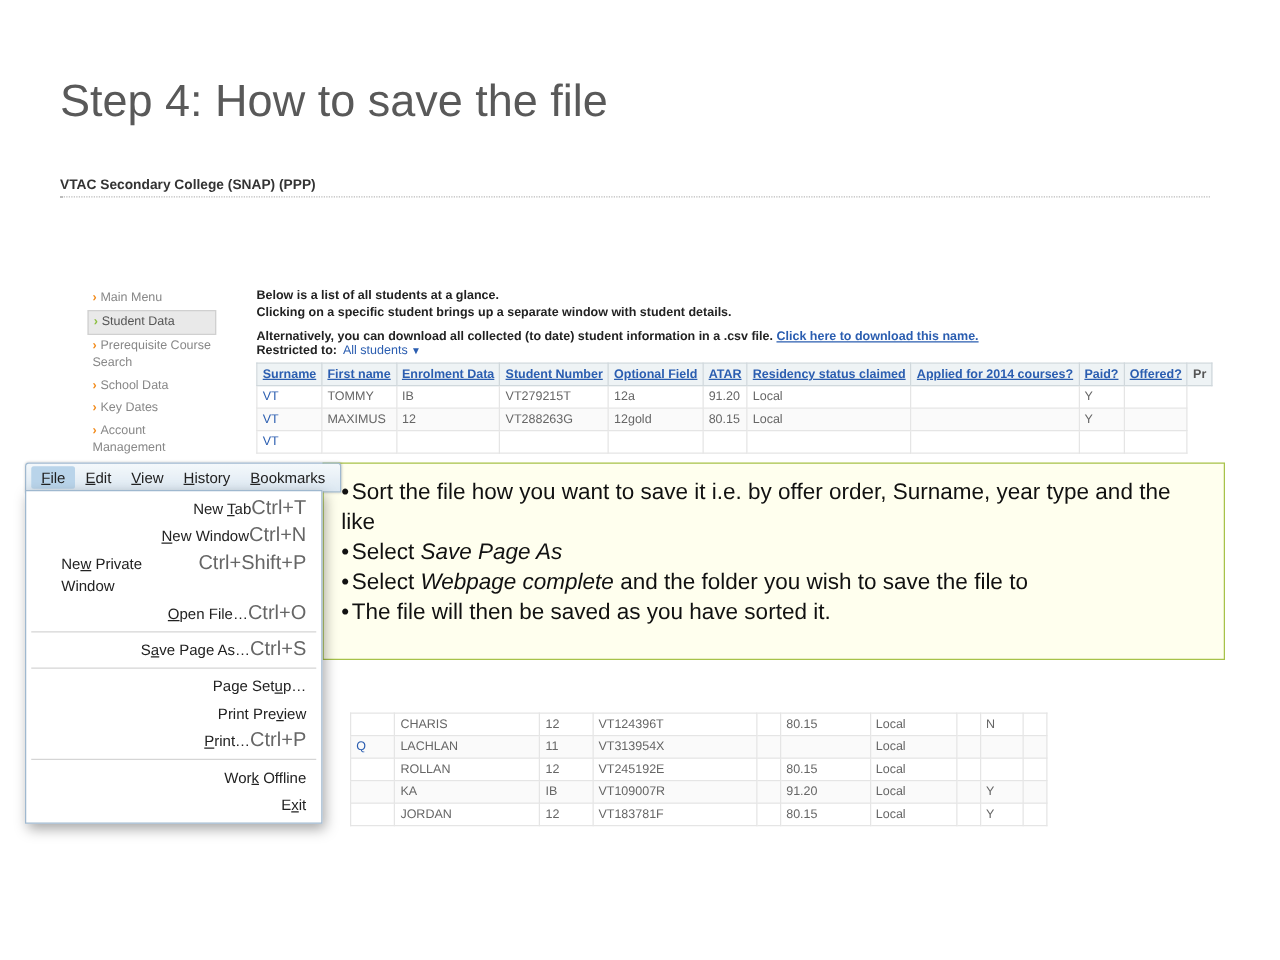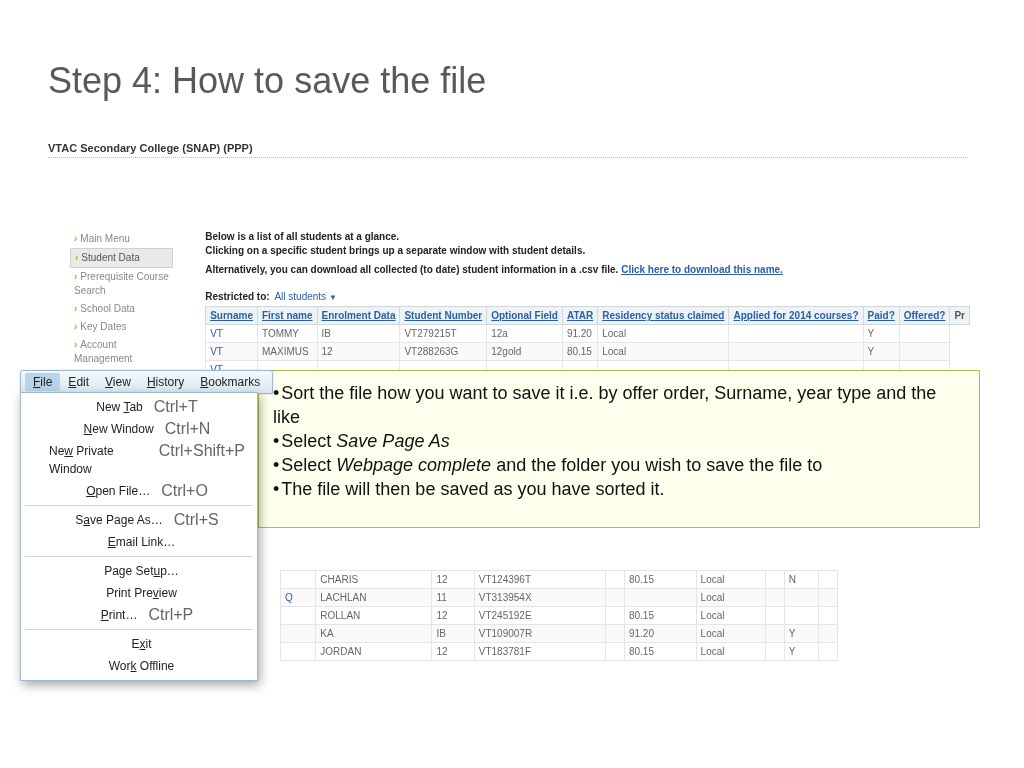--- a/index.html
+++ b/index.html
@@ -56,21 +56,21 @@
   }
   .side-item.active .chev { color: #8bbf3e; }
   .main {
     flex: 1;
     font-size: 10px;
     color: #222;
   }
   .main .intro { font-weight: bold; line-height: 14px; }
   .main .alt-line { margin-top: 6px; font-weight: bold; }
   .main .dl-link { color: #2a5db0; text-decoration: underline; cursor: pointer; font-weight: bold;}
-  .restrict { margin: 16px 0 4px 0; }
+  .restrict { margin: 0 0 4px 0; }
   .restrict .lbl { font-weight: bold; }
   .restrict .sel { color: #2a5db0; margin-left: 2px; }
   .restrict .caret { color:#2a5db0; font-size:8px;}
   table {
     border-collapse: collapse;
     width: 760px;
     font-size: 10px;
   }
   th {
     background: #eef3f5;
@@ -123,25 +123,24 @@
     background: #fff;
     border: 1px solid #9fb8cf;
     font-size: 12px;
     color: #222;
     z-index: 20;
     box-shadow: 2px 4px 10px rgba(0,0,0,.35);
     padding: 3px 0;
   }
   .dropdown .ditem {
     display: flex;
-    justify-content: center;
+    justify-content: flex-end;
     padding: 2px 12px 2px 28px;
     cursor: pointer;
     line-height: 18px;
-    gap: 11px;
   }
   .dropdown .ditem .ul { text-decoration: underline; }
   .dropdown .sep { height:1px; background:#d5d5d5; margin:3px 4px;}
   .dropdown .sc { color:#666; font-size:16px;}
   
   .callout {
     position: absolute;
     left: 258px;
     top: 370px;
     width: 722px;
@@ -339,44 +338,40 @@
     </div>
     <div class="ditem">
       <span><span class="ul">O</span>pen File…</span>
       <span class="sc">Ctrl+O</span>
     </div>
     <div class="sep"></div>
     <div class="ditem">
       <span>S<span class="ul">a</span>ve Page As…</span>
       <span class="sc">Ctrl+S</span>
     </div>
-    <div class="ditem">
-      <span><span class="ul">E</span>mail Link…</span>
-      <span class="sc"></span>
-    </div>
     <div class="sep"></div>
     <div class="ditem">
       <span>Page Set<span class="ul">u</span>p…</span>
       <span class="sc"></span>
     </div>
     <div class="ditem">
       <span>Print Pre<span class="ul">v</span>iew</span>
       <span class="sc"></span>
     </div>
     <div class="ditem">
       <span><span class="ul">P</span>rint…</span>
       <span class="sc">Ctrl+P</span>
     </div>
     <div class="sep"></div>
     <div class="ditem">
+      <span>Wor<span class="ul">k</span> Offline</span>
+      <span class="sc"></span>
+    </div>
+    <div class="ditem">
       <span>E<span class="ul">x</span>it</span>
-      <span class="sc"></span>
-    </div>
-    <div class="ditem">
-      <span>Wor<span class="ul">k</span> Offline</span>
       <span class="sc"></span>
     </div>
   </div>
 
 <div class="callout">
   <div><span class="b">•</span><span>Sort the file how you want to save it i.e. by offer order, Surname, year type and the like</span></div>
   <div><span class="b">•</span><span>Select </span><em>Save Page As</em></div>
   <div><span class="b">•</span><span>Select </span><em>Webpage complete</em><span> and the folder you wish to save the file to</span></div>
   <div><span class="b">•</span><span>The file will then be saved as you have sorted it.</span></div>
 </div>

